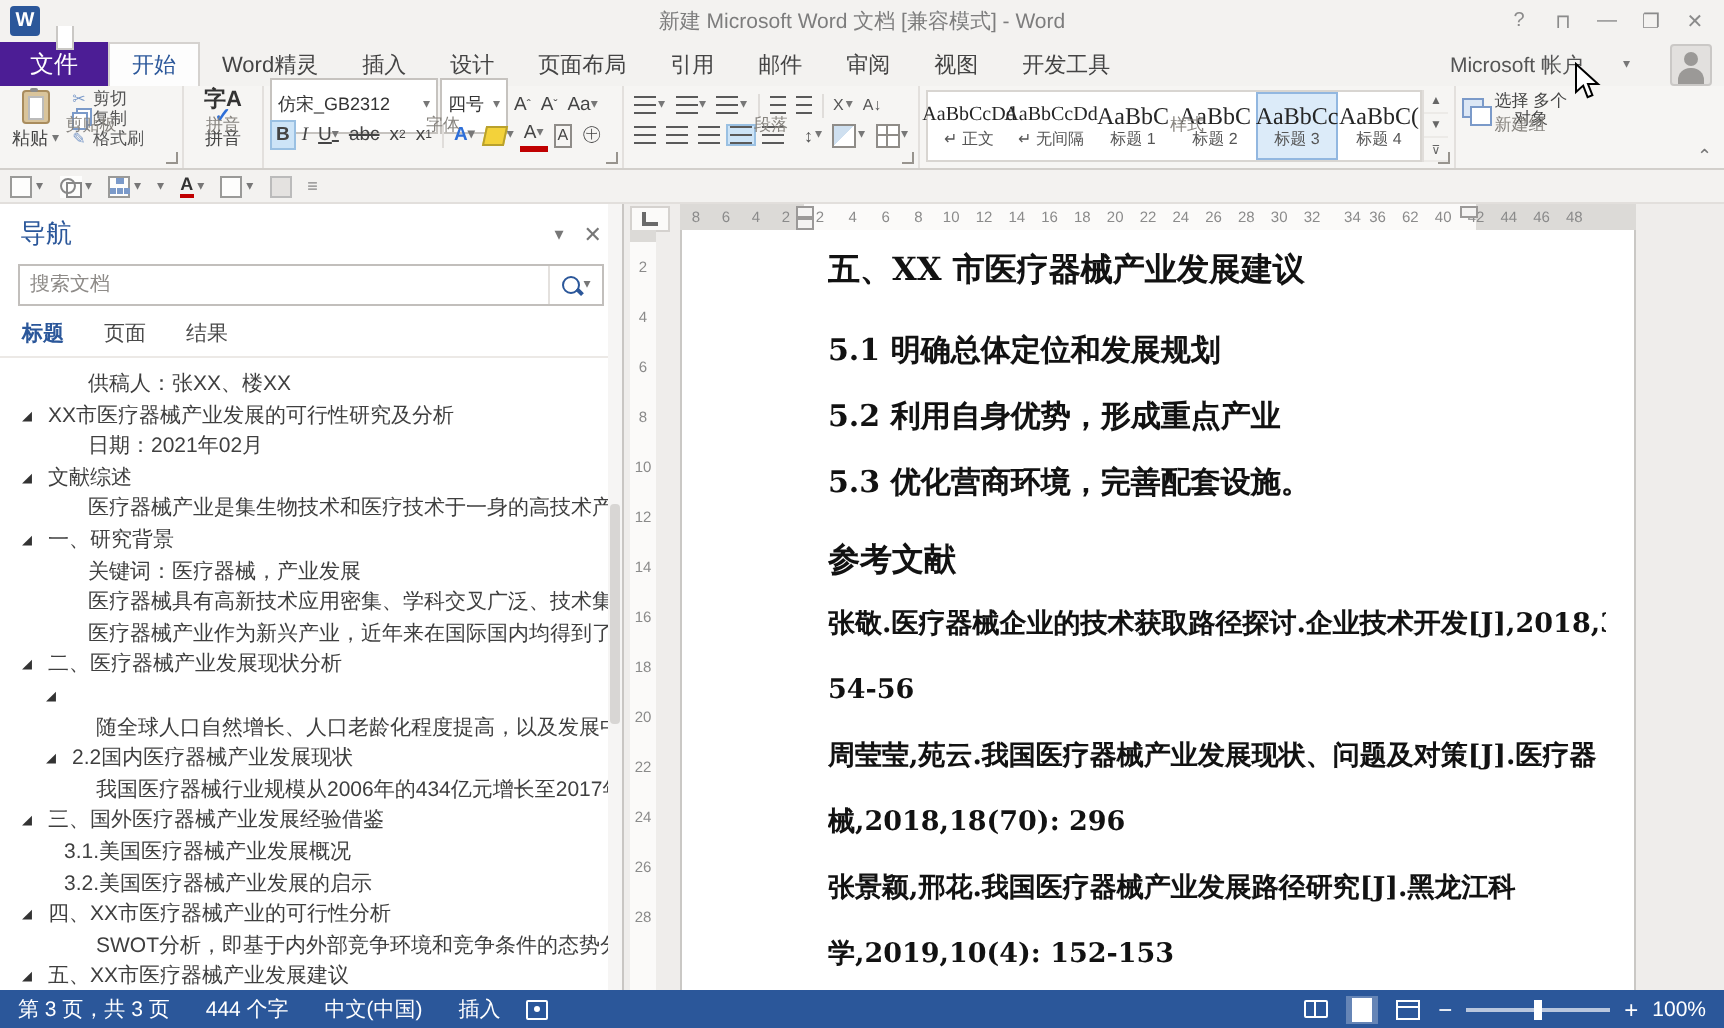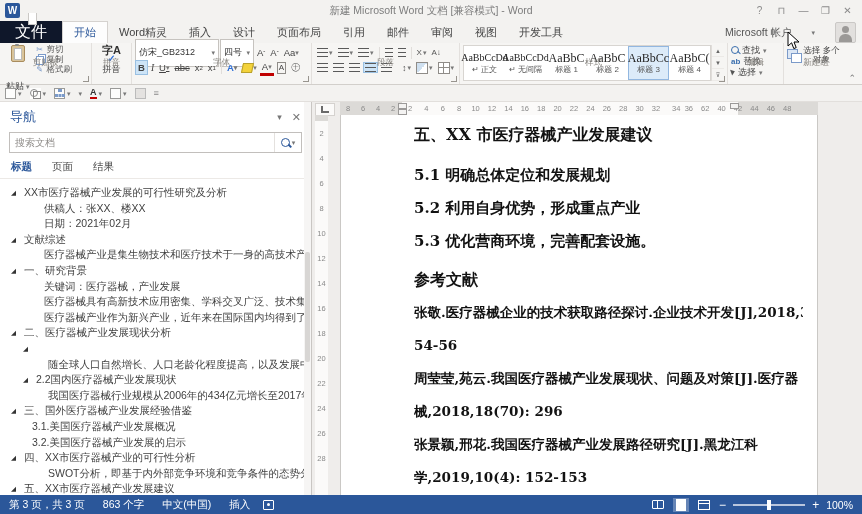--- a/index.html
+++ b/index.html
@@ -9,37 +9,37 @@
   
   .titlebar{height:21px;display:flex;align-items:center;background:#f3f2f0;position:relative}
   .app-icon{width:15px;height:15px;margin-left:5px;background:#2b579a;color:#fff;font-size:10px;font-weight:bold;
     display:flex;align-items:center;justify-content:center;border-radius:2px;z-index:2}
   .title{position:absolute;left:0;right:0;text-align:center;font-size:10.5px;color:#7d7d7d}
   .winctl{margin-left:auto;display:flex;gap:1px;padding-right:4px;z-index:2}
   .winctl span{width:21px;height:17px;display:flex;align-items:center;justify-content:center;color:#8b8b8b;font-size:10px}
 
   
   .tabrow{height:22px;display:flex;align-items:stretch;background:#f3f2f0;position:relative}
-  .file-tab{background:#0f172a;color:#fff;font-size:16px;padding:0 15px;display:flex;align-items:center}
+  .file-tab{background:#4c1d95;color:#fff;font-size:12px;padding:0 15px;display:flex;align-items:center}
   #ribbon-tabs{display:flex}
   .rtab{font-size:11px;color:#444;padding:0 11px;display:flex;align-items:center}
   .rtab.active{background:#fdfdfd;color:#2b579a;border:1px solid #d5d2cf;border-bottom:none}
   .account{position:absolute;right:6px;top:1px;display:flex;align-items:center;gap:20px;font-size:10.5px;color:#555}
   .avatar{width:19px;height:19px;background:#e2e0de;border:1px solid #cac8c6;border-radius:2px;position:relative;overflow:hidden}
   .avatar::before{content:"";position:absolute;left:6px;top:3px;width:7px;height:7px;border-radius:50%;background:#9b9997}
   .avatar::after{content:"";position:absolute;left:3px;top:11px;width:13px;height:8px;border-radius:6px 6px 0 0;background:#9b9997}
 
   
   .ribbon{height:41px;background:#f6f5f3;border-bottom:1px solid #d2cfcb;display:flex;position:relative}
   .rgroup{position:relative;border-right:1px solid #e3e0dd;padding:2px 3px 11px 3px;box-sizing:border-box;flex:none}
   .glabel{position:absolute;bottom:16px;left:0;right:0;text-align:center;font-size:8.5px;color:#87847f;height:11px;line-height:10px}
   .launcher{position:absolute;bottom:2px;right:2px;width:5px;height:5px;border-right:1px solid #98948e;border-bottom:1px solid #98948e}
   .caret{font-size:7px;color:#777;line-height:1}
   .bigbtn{display:flex;flex-direction:column;align-items:center;justify-content:flex-start;font-size:9px;color:#444;padding:0 3px;cursor:default}
-  .bb-label{display:flex;align-items:center;gap:2px;margin-top:18px}
+  .bb-label{display:flex;align-items:center;gap:2px;margin-top:1px}
   .cb-wrap{display:flex}
   .cb-col{display:flex;flex-direction:column;justify-content:space-between;height:29px;margin-left:2px}
   .minibtn{display:flex;align-items:center;gap:2px;font-size:8.5px;color:#555;height:9px}
   .mi{display:inline-flex;width:10px;justify-content:center;font-size:8px;color:#7b9ac9}
   .clip-icon{width:12px;height:15px;background:#d9c49b;border:1px solid #a98c5d;border-radius:2px;position:relative}
   .clip-icon::before{content:"";position:absolute;left:2px;top:2px;width:6px;height:10px;background:#fff;border:1px solid #bbb}
   .clip-icon::after{content:"";position:absolute;left:3px;top:-2px;width:4px;height:2px;background:#8b8b8b;border-radius:1px}
   .copy-ic{width:6px;height:7px;border:1px solid #7b9ac9;background:#fff;box-shadow:2px -2px 0 -1px #fff,2px -2px 0 0 #7b9ac9;margin-top:2px}
   .zia{font-size:11px;font-weight:bold;color:#333;line-height:10px}
   .zcheck{color:#2e6fd8;font-size:10px;font-weight:bold;line-height:8px}
@@ -363,37 +363,20 @@
         <div class="gscroll">
           <span>▲</span>
           <span>▼</span>
           <span>⊽</span>
         </div>
       </div>
       <div class="glabel">样式</div>
       <span class="launcher"></span>
     </div>
 
-    <div class="rgroup" style="width:56px">
-      <div class="erow">
-          <span class="mag"></span>
-          <span>查找</span>
-          <span class="caret">▾</span>
-        </div>
-      <div class="erow">
-          <span class="ab-ic">ab</span>
-          <span>替换</span>
-        </div>
-      <div class="erow">
-          <span class="cur-ic"></span>
-          <span>选择</span>
-          <span class="caret">▾</span>
-        </div>
-      <div class="glabel">编辑</div>
-    </div>
 
     <div class="rgroup" style="width:64px;border-right:none">
       <div class="selmulti">
         <span class="smo-icon"></span>
         <span class="smo-label">选择 多个对象</span>
       </div>
       <div class="glabel">新建组</div>
     </div>
 
     <span class="ribbon-collapse">⌃</span>
@@ -445,22 +428,22 @@
           <span class="mag-blue"></span>
           <span class="caret">▾</span>
         </span>
       </div>
       <div class="nav-tabs" id="nav-tabs">
           <span class="nav-tab active">标题</span>
           <span class="nav-tab">页面</span>
           <span class="nav-tab">结果</span>
         </div>
       <div class="nav-list" id="nav-list">
+          <div class="nav-item l1b"><span class="txt">供稿人：张XX、楼XX</span></div>
           <div class="nav-item l1"><span class="tri">◢</span><span class="txt">XX市医疗器械产业发展的可行性研究及分析</span></div>
-          <div class="nav-item l1b"><span class="txt">供稿人：张XX、楼XX</span></div>
           <div class="nav-item l1b"><span class="txt">日期：2021年02月</span></div>
           <div class="nav-item l1"><span class="tri">◢</span><span class="txt">文献综述</span></div>
           <div class="nav-item l1b"><span class="txt">医疗器械产业是集生物技术和医疗技术于一身的高技术产业，近年来在科技发展...</span></div>
           <div class="nav-item l1"><span class="tri">◢</span><span class="txt">一、研究背景</span></div>
           <div class="nav-item l1b"><span class="txt">关键词：医疗器械，产业发展</span></div>
           <div class="nav-item l1b"><span class="txt">医疗器械具有高新技术应用密集、学科交叉广泛、技术集成融合等特点，是一个...</span></div>
           <div class="nav-item l1b"><span class="txt">医疗器械产业作为新兴产业，近年来在国际国内均得到了快速发展。随着“健康...</span></div>
           <div class="nav-item l1"><span class="tri">◢</span><span class="txt">二、医疗器械产业发展现状分析</span></div>
           <div class="nav-item l2"><span class="tri">◢</span></div>
           <div class="nav-item l2b"><span class="txt">随全球人口自然增长、人口老龄化程度提高，以及发展中国家经济增长，长期来...</span></div>
@@ -554,21 +537,21 @@
             <div class="dline body">张景颖,邢花.我国医疗器械产业发展路径研究[J].黑龙江科</div>
             <div class="dline body">学,2019,10(4): 152-153</div>
             <div class="dline body">张添,余伯阳.医疗器械产业高端化进程中产业创新生态系统的构建研</div>
           </div>
       </div>
     </div>
   </div>
 
   <div class="statusbar">
     <span class="sseg">第 3 页，共 3 页</span>
-    <span class="sseg">863 个字</span>
+    <span class="sseg">444 个字</span>
     <span class="sseg">中文(中国)</span>
     <span class="sseg">插入</span>
     <span class="macro"></span>
     <div class="sright">
       <span class="vb">
           <span class="vb-book"></span>
         </span>
       <span class="vb active">
           <span class="vb-page"></span>
         </span>

